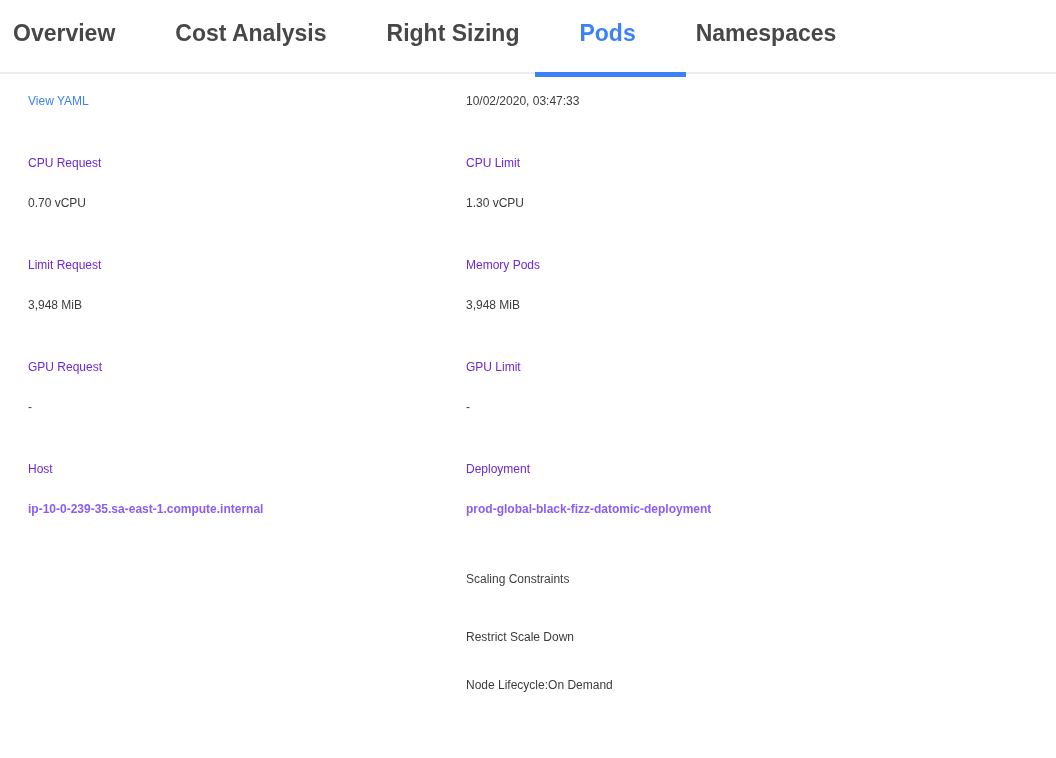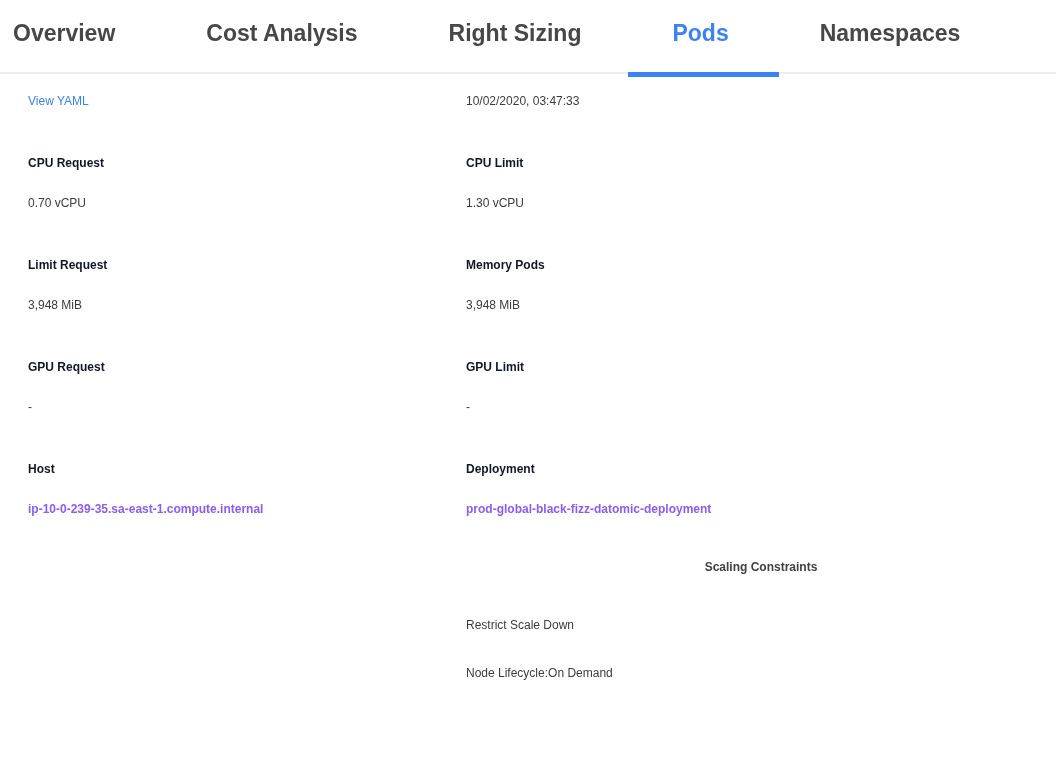--- a/index.html
+++ b/index.html
@@ -8,21 +8,21 @@
     width: 1056px; height: 758px;
     background: #ffffff;
     font-family: "Liberation Sans", sans-serif;
     overflow: hidden;
     color: #404040;
   }
 
   
   .tabbar {
     display: flex;
-    gap: 91px;
+    gap: 60px;
     padding: 18px 0 0 13px;
     height: 74px;
     border-bottom: 2px solid #ededed;
   }
   .tab {
     position: relative;
     font-size: 23px;
     font-weight: bold;
     line-height: 30px;
     color: #474747;
@@ -49,39 +49,38 @@
     line-height: 30px;
   }
   .toplink {
     color: #3b82f6;
     cursor: pointer;
   }
   .timestamp { color: #3c3c3c; }
 
   .field { margin-top: 32px; }
   .field-label {
-    font-weight: bold;
-    color: #0f172a;
+    font-weight: normal;
+    color: #6d28d9;
     margin-bottom: 10px;
   }
   .field-value { color: #3c3c3c; }
   .field-value.link {
     color: #8b5cf6;
     word-break: break-all;
     cursor: pointer;
     font-weight: bold;
   }
   .field-value.link.host-link { max-width: 308px; }
   .field-value.link.deploy-link { max-width: 327px; }
 
   .scaling-title {
-    margin-top: 28px;
-    font-weight: bold;
+    margin-top: 40px;
+    font-weight: normal;
     color: #414141;
-    text-align: center;
   }
   .scaling-item { color: #3c3c3c; }
   .scaling-item.first { margin-top: 28px; }
   .scaling-item.second { margin-top: 18px; }
 </style>
 </head>
 <body>
 
 <nav class="tabbar">
   <div class="tab">Overview</div>

